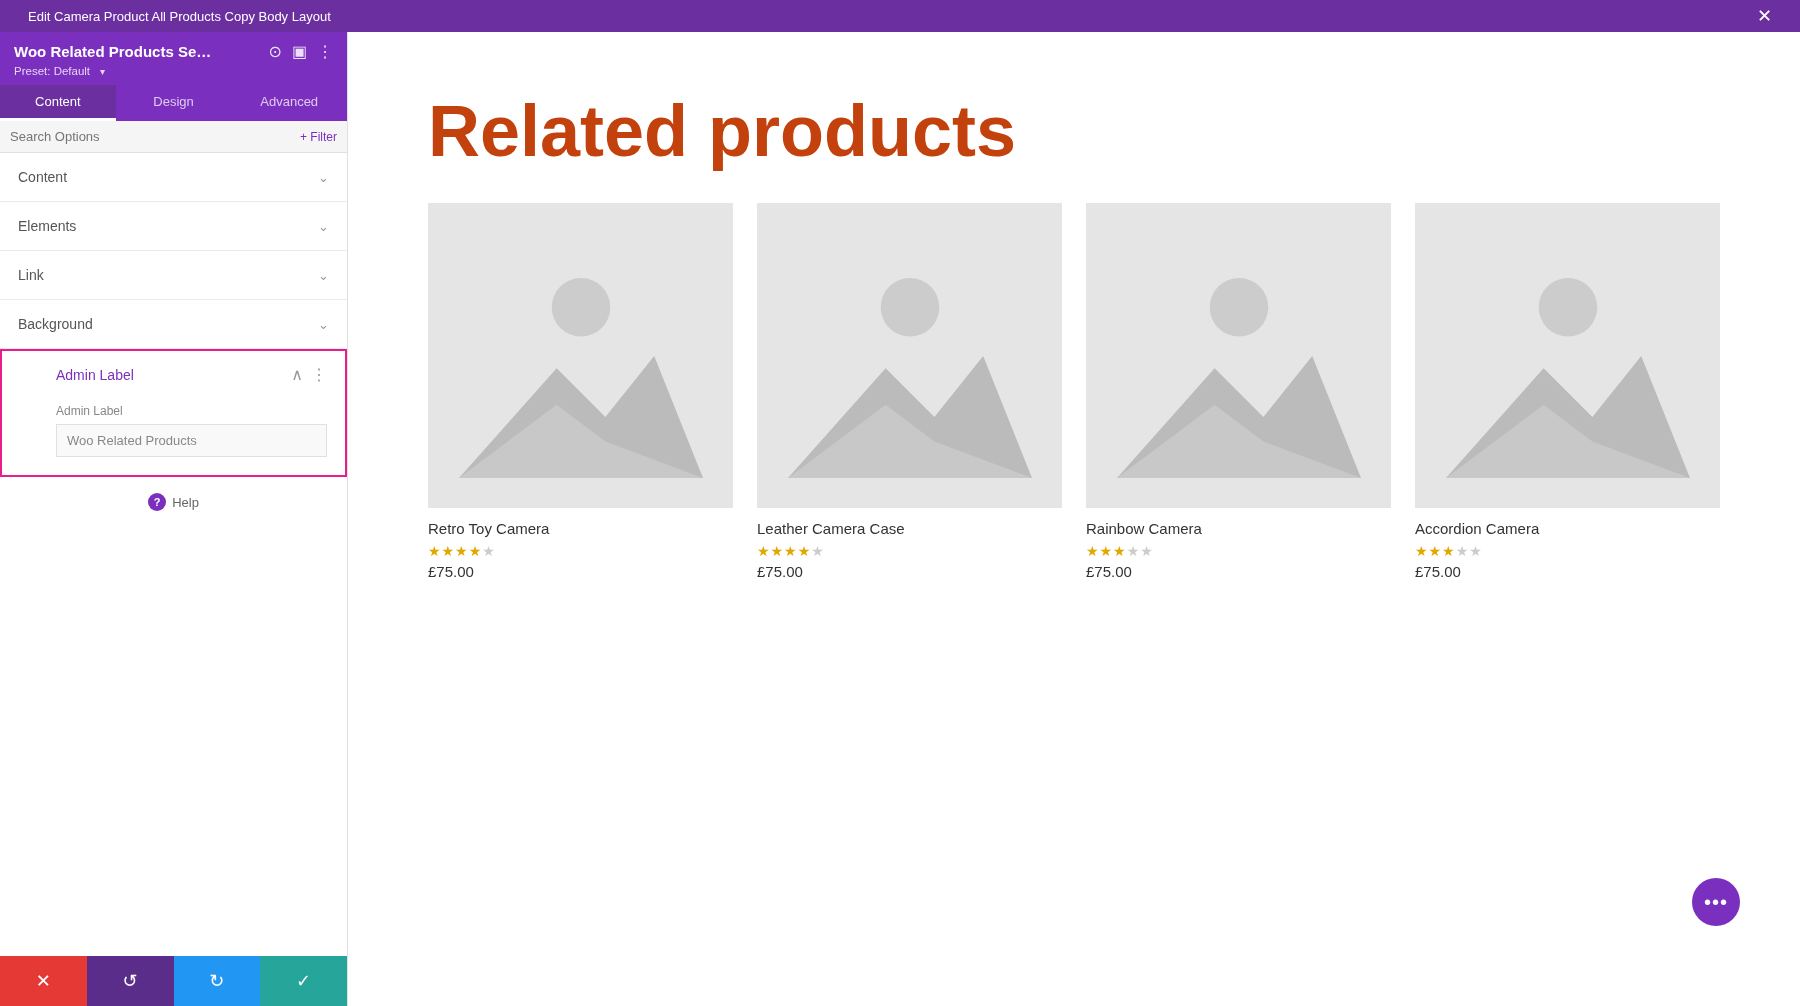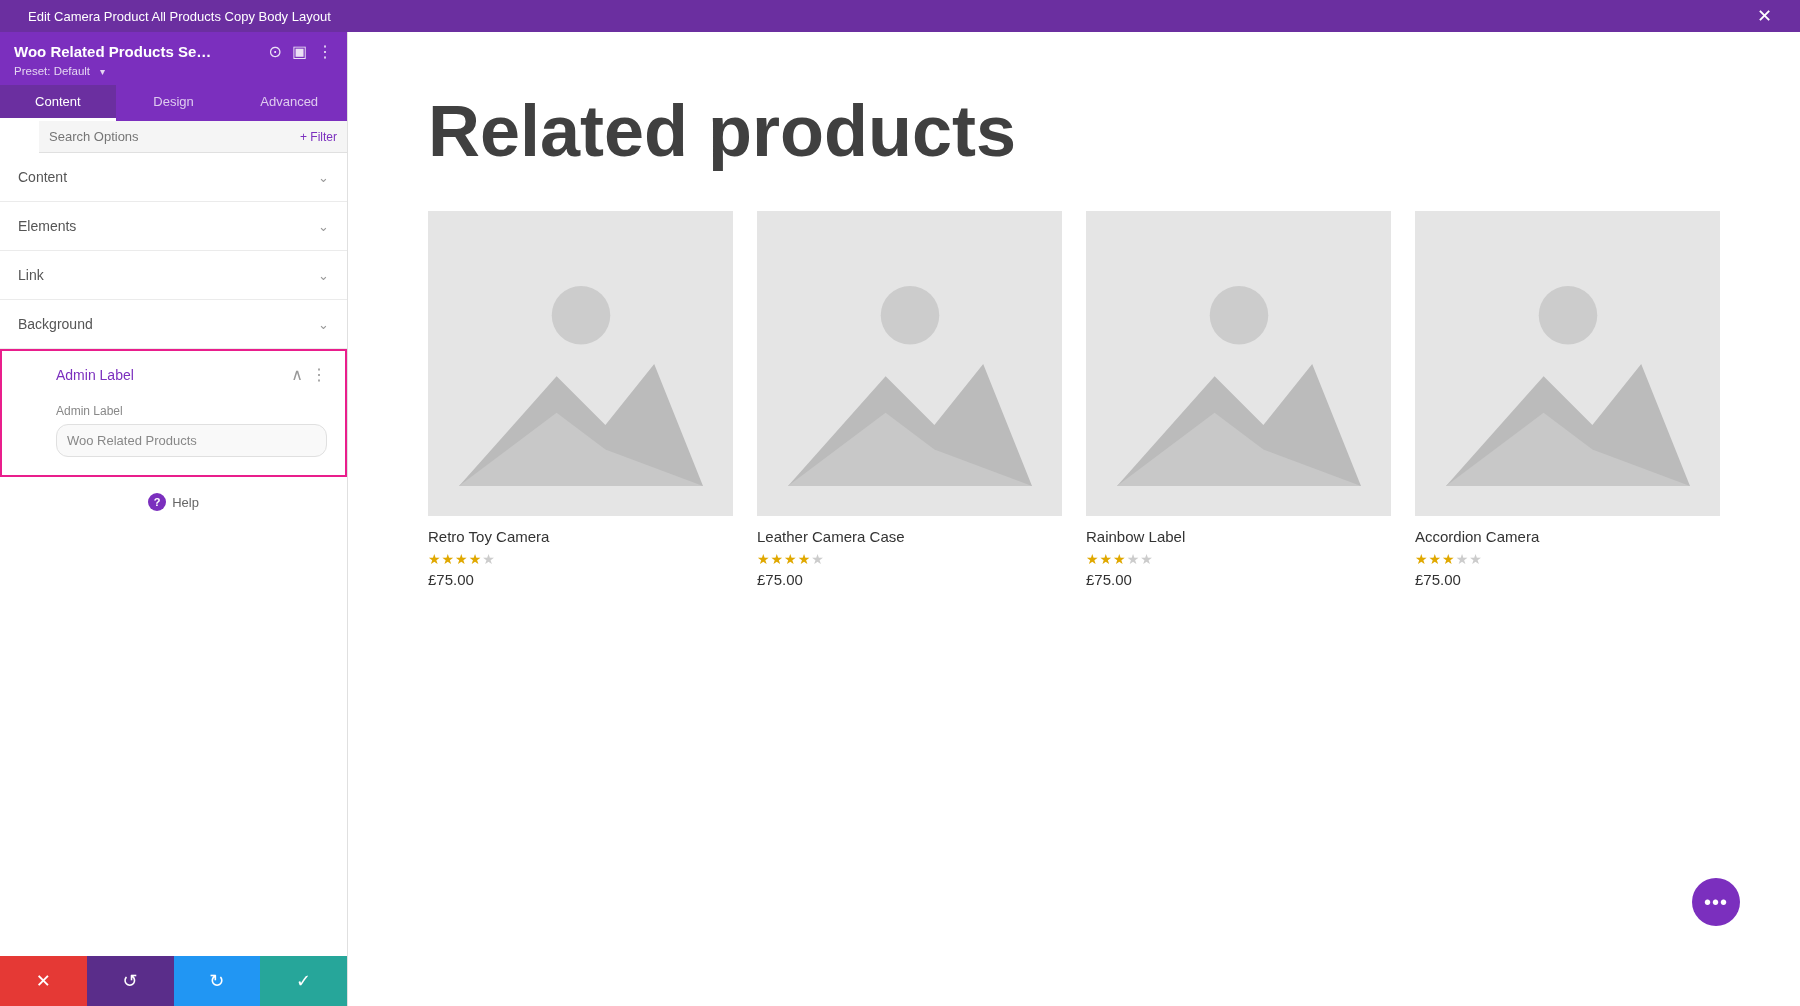--- a/index.html
+++ b/index.html
@@ -95,21 +95,20 @@
     }
 
     
     .search-bar {
       display: flex;
       align-items: center;
       padding: 8px 10px;
       background: #f5f5f5;
       border-bottom: 1px solid #e0e0e0;
       gap: 26px;
-      margin-left: 39px;
     }
     .search-input {
       flex: 1;
       background: transparent;
       border: none;
       outline: none;
       font-size: 13px;
       color: #999;
     }
     .filter-btn {
@@ -167,21 +166,21 @@
     }
     .admin-label-field-label {
       font-size: 12px;
       color: #888;
       margin-bottom: 6px;
     }
     .admin-label-input {
       width: 100%;
       padding: 8px 10px;
       border: 1px solid #e0e0e0;
-      border-radius: 12px;
+      border-radius: 0;
       font-size: 13px;
       color: #888;
       background: #f9f9f9;
       outline: none;
     }
 
     
     .help-section {
       display: flex;
       align-items: center;
@@ -229,22 +228,22 @@
       flex: 1;
       background: #fff;
       overflow-y: auto;
       padding: 60px 80px 40px;
       position: relative;
     }
 
     .related-products-title {
       font-size: 72px;
       font-weight: 900;
-      color: #404040;
-      margin-bottom: 40px;
+      color: #c2410c;
+      margin-bottom: 32px;
       line-height: 1.1;
     }
 
     
     .products-grid {
       display: grid;
       grid-template-columns: repeat(4, 1fr);
       gap: 24px;
       margin-bottom: 48px;
     }
@@ -467,21 +466,21 @@
       </div>
 
       <div class="product-card">
         <div class="img-placeholder">
           <svg viewBox="0 0 100 100" xmlns="http://www.w3.org/2000/svg">
             <circle cx="50" cy="30" r="12" fill="#ccc"></circle>
             <polygon points="0,100 40,55 60,75 80,50 100,100" fill="#bbb"></polygon>
             <polygon points="0,100 40,70 60,85 100,100" fill="#c8c8c8"></polygon>
           </svg>
         </div>
-        <span class="product-name">Rainbow Label</span>
+        <span class="product-name">Rainbow Camera</span>
         <div class="product-stars">
           <span style="color:#e0a800;">★★★</span><span style="color:#ccc;">★★</span>
         </div>
         <span class="product-price">£75.00</span>
       </div>
 
       <div class="product-card">
         <div class="img-placeholder">
           <svg viewBox="0 0 100 100" xmlns="http://www.w3.org/2000/svg">
             <circle cx="50" cy="30" r="12" fill="#ccc"></circle>

